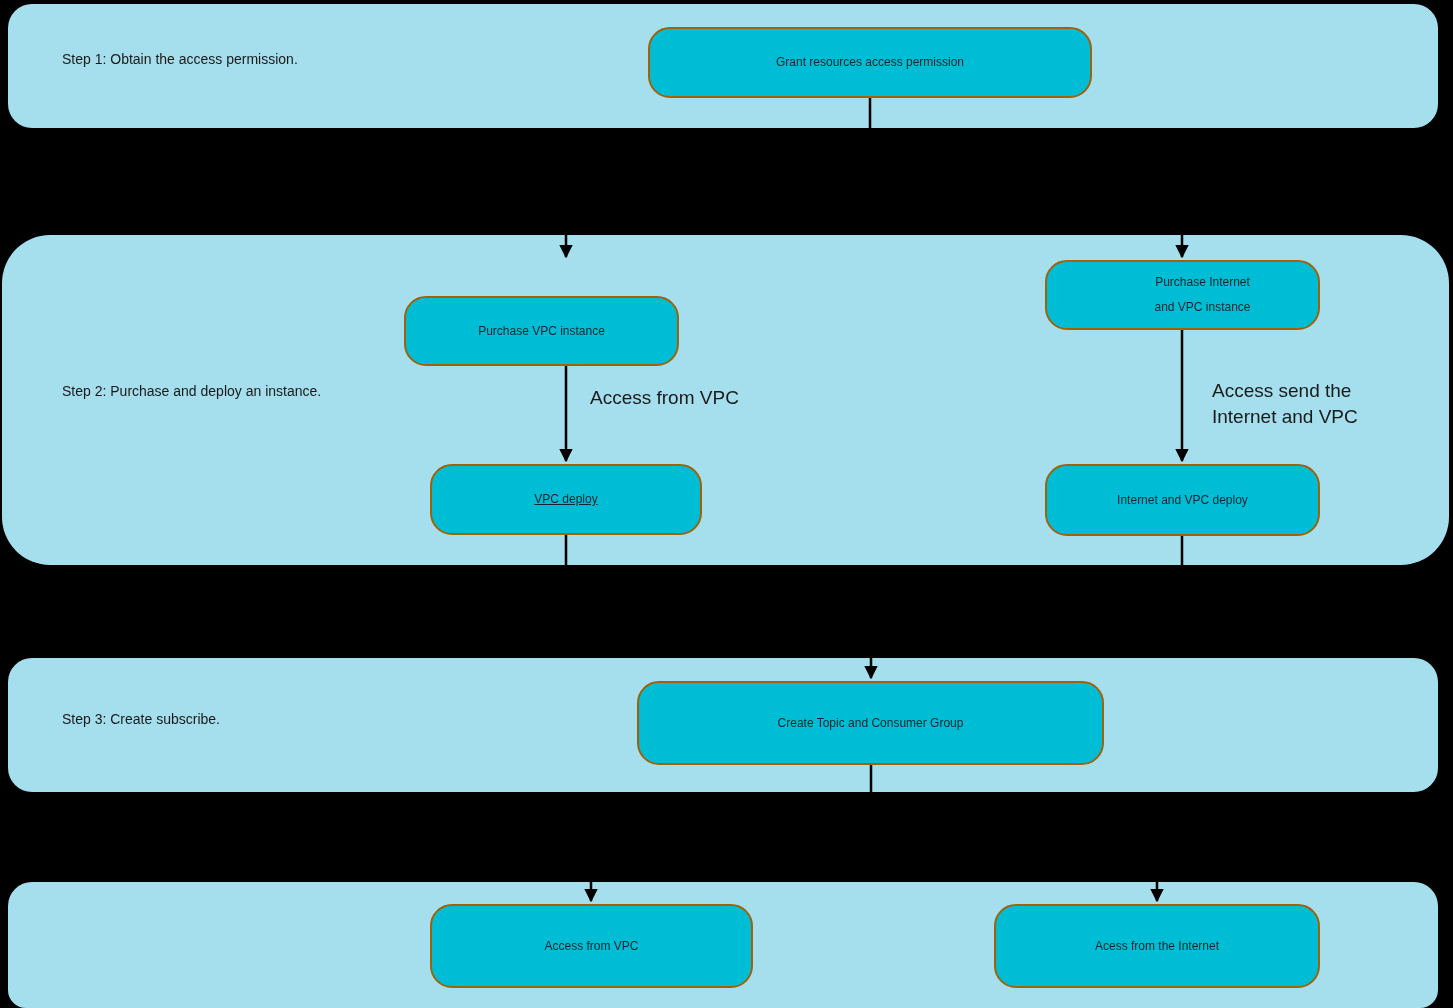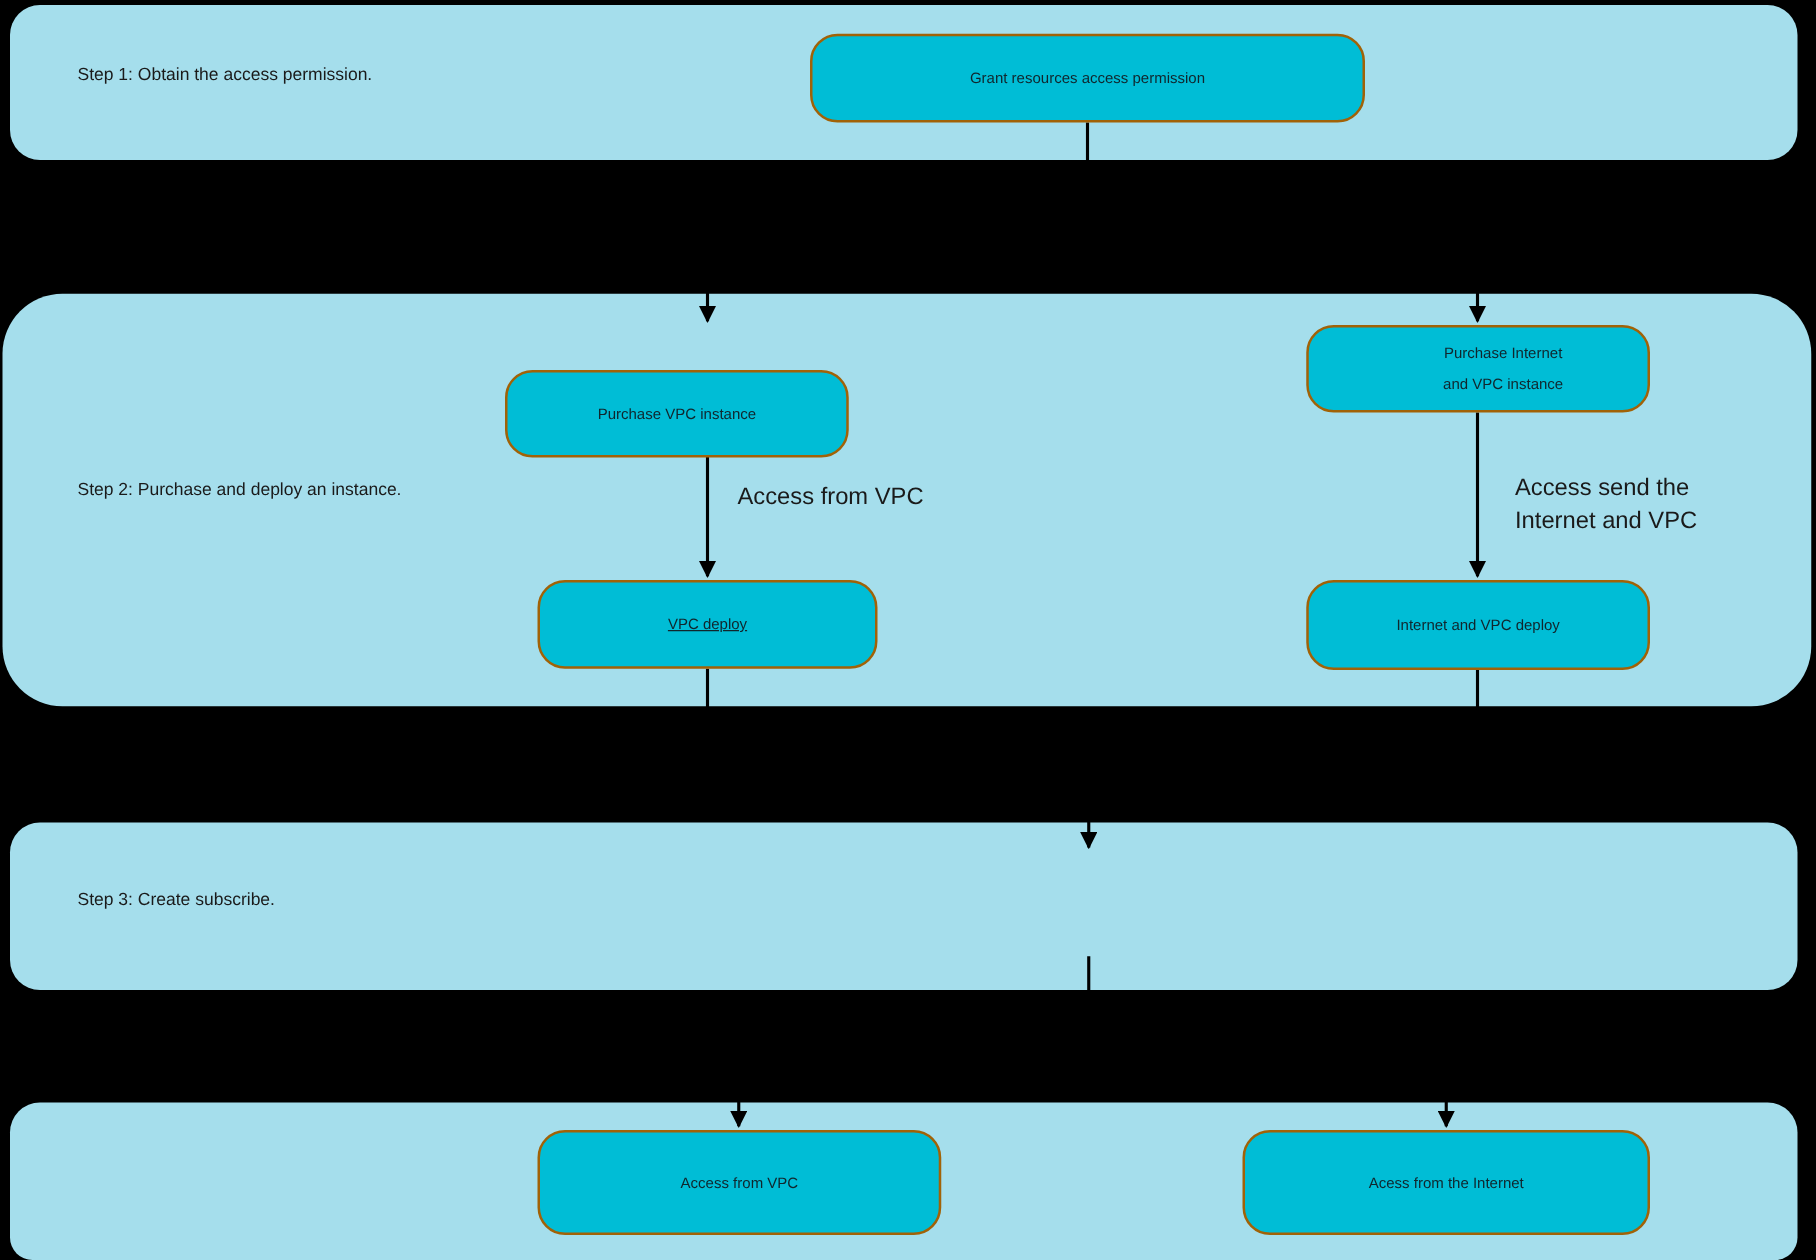--- a/index.html
+++ b/index.html
@@ -107,16 +107,17 @@
   <div class="edge-label" style="left:590px;top:398px">Access from VPC</div>
   <div class="edge-label" style="left:1212px;top:404px">Access send the
 Internet and VPC</div>
 
   <div class="node node-grant">Grant resources access permission</div>
   <div class="node node-purchase-vpc">Purchase VPC instance</div>
   <div class="node node-purchase-internet-vpc">Purchase Internet
 and VPC instance</div>
   <div class="node node-vpc-deploy">VPC deploy</div>
   <div class="node node-internet-vpc-deploy">Internet and VPC deploy</div>
+  <div class="node node-create-topic">Create Topic and Consumer Group</div>
   <div class="node node-access-vpc">Access from VPC</div>
   <div class="node node-access-internet">Acess from the Internet</div>
 
 </div>
 
 </body></html>

